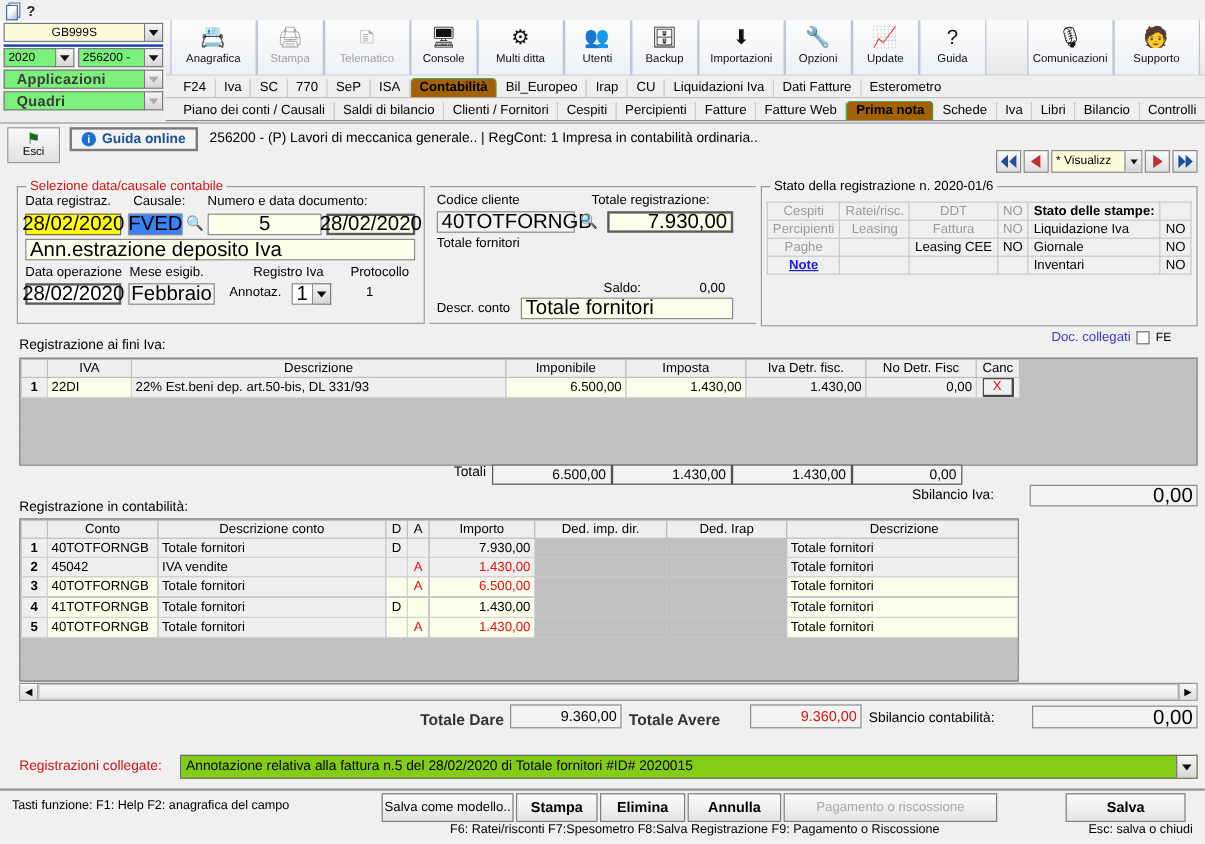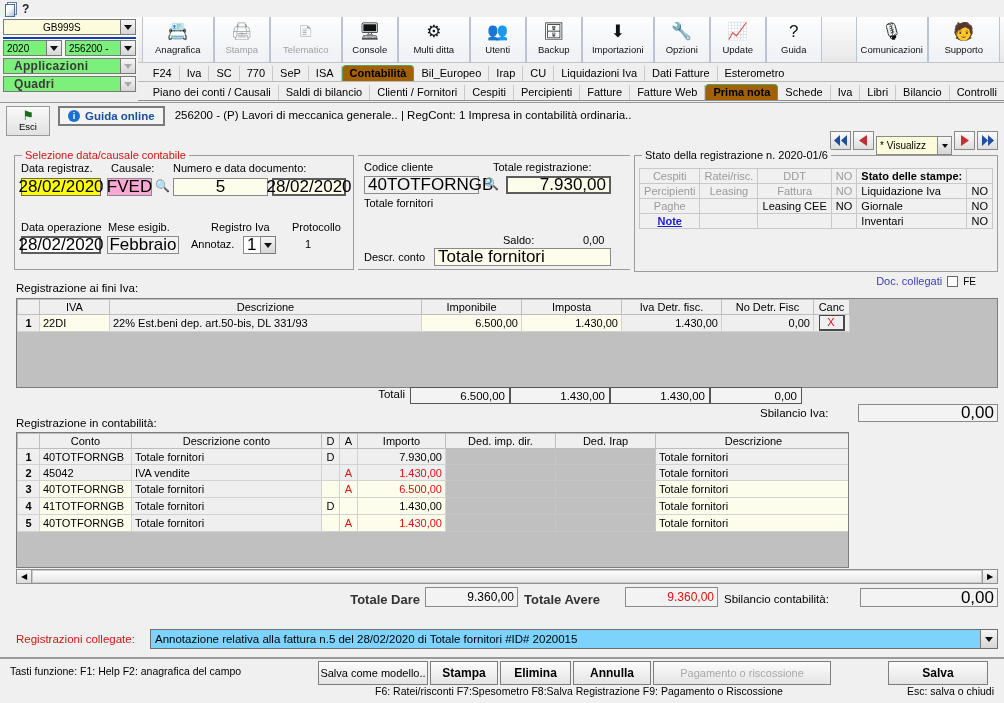--- a/index.html
+++ b/index.html
@@ -77,21 +77,21 @@
                  display:flex; align-items:center; gap:5px; padding:0 8px;
                  color:#1a4fa0; font-weight:bold; font-size:11.5px;}
   .iinfo { width:12px;height:12px;border-radius:50%;background:#1a6fd0;color:#fff;
            font-size:9px;display:flex;align-items:center;justify-content:center;font-weight:bold;}
   .hdrtitle { margin-left:10px; font-size:11.5px; padding-top:3px; }
 
   .navbar { position:absolute; right:6px; top:22px; display:flex; gap:2px; align-items:center;}
   .navbtn { width:21px;height:19px;border:1px solid #8a8a8a;background:linear-gradient(#fbfbfb,#dedede);
             display:flex;align-items:center;justify-content:center;font-size:11px;line-height:1;}
   .navsel { height:19px; border:1px solid #8a8a8a; background:#fcfcdc; display:flex; align-items:center;
-            font-size:10px; padding-left:3px; width:76px; position:relative;margin-top:11px;}
+            font-size:10px; padding-left:3px; width:76px; position:relative;}
   .navsel .arrowbox{position:absolute;right:0;top:0;width:14px;height:17px;background:linear-gradient(#f6f6f6,#d6d6d6);
             border-left:1px solid #8a8a8a;display:flex;align-items:center;justify-content:center;}
   .navsel .arrowbox i{width:0;height:0;border-left:3.5px solid transparent;border-right:3.5px solid transparent;border-top:4.5px solid #111;}
 
   
   .fs { position:absolute; border:1px solid #9b9b9b; }
   .fslabel { position:absolute; top:-7px; left:7px; background:#f0f0f0; padding:0 3px; font-size:11px;}
   .redlbl { color:#d01414; }
 
   .flbl { font-size:11px; }
@@ -140,21 +140,21 @@
   
   .bottombar { position:absolute; left:0; bottom:0; width:1004px; height:46px;
                border-top:2px solid #9a9a9a; background:#f0f0f0; }
   .btn { border:1px solid #7d7d7d; background:linear-gradient(#fcfcfc,#e4e4e4);
          display:flex; align-items:center; justify-content:center; font-size:11px; }
   .btn.bold { font-weight:bold; font-size:12px; }
   .btn.dis  { color:#a8a8a8; }
   .fk { font-size:10.5px; }
   .chk { width:11px;height:11px;border:1px solid #6b6b6b;background:#fff;display:inline-block;}
   .dccollegati { color:#3b3bc0; font-size:11px; }
-  .combobig { border:1px solid #6f6f6f; background:#7dd3fc; height:20px; display:flex;
+  .combobig { border:1px solid #6f6f6f; background:#84cc16; height:20px; display:flex;
               align-items:center; padding-left:4px; font-size:11.5px; position:relative;}
   .combobig .ab { position:absolute; right:0; top:0; width:17px; height:18px;
                   background:linear-gradient(#f6f6f6,#d6d6d6); border-left:1px solid #7a7a7a;
                   display:flex;align-items:center;justify-content:center;}
   .combobig .ab i{width:0;height:0;border-left:4px solid transparent;border-right:4px solid transparent;border-top:5px solid #111;}
 </style>
 </head>
 <body>
 
 <div id="app">
@@ -331,25 +331,26 @@
   </div>
 
   <div class="fs" style="left:14px; top:155px; width:340px; height:115px;">
     <div class="fslabel redlbl">Selezione data/causale contabile</div>
 
     <div style="position:absolute;left:6px;top:6px;" class="flbl">Data registraz.</div>
     <div style="position:absolute;left:96px;top:6px;" class="flbl">Causale:</div>
     <div style="position:absolute;left:158px;top:6px;" class="flbl">Numero e data documento:</div>
 
     <div class="inp yellow ctr" style="position:absolute;left:6px;top:22px;width:80px;">28/02/2020</div>
-    <div class="inp ctr" style="position:absolute;left:92px;top:22px;width:45px;background:#f9a8d4;">FVED</div>
+    <div class="inp ctr" style="position:absolute;left:92px;top:22px;width:45px;background:#3b82f6;">FVED</div>
     <div style="position:absolute;left:140px;top:23px;" class="magn">🔍</div>
     <div class="inp ctr" style="position:absolute;left:158px;top:22px;width:95px;">5</div>
     <div class="inp thick ctr" style="position:absolute;left:257px;top:22px;width:74px;background:#fdfdec;">28/02/2020</div>
 
+    <div class="inp" style="position:absolute;left:6px;top:43px;width:325px;">Ann.estrazione deposito Iva</div>
 
     <div style="position:absolute;left:6px;top:65px;" class="flbl">Data operazione</div>
     <div style="position:absolute;left:93px;top:65px;" class="flbl">Mese esigib.</div>
     <div style="position:absolute;left:196px;top:65px;" class="flbl">Registro Iva</div>
     <div style="position:absolute;left:277px;top:65px;" class="flbl">Protocollo</div>
 
     <div class="inp thick ctr" style="position:absolute;left:6px;top:80px;width:80px;background:#fff;">28/02/2020</div>
     <div class="inp ctr" style="position:absolute;left:92px;top:80px;width:72px;background:#f2f2f2;">Febbraio</div>
     <div style="position:absolute;left:176px;top:82px;" class="flbl">Annotaz.</div>
     <div class="inp" style="position:absolute;left:228px;top:80px;width:18px;background:#fff;">1</div>

